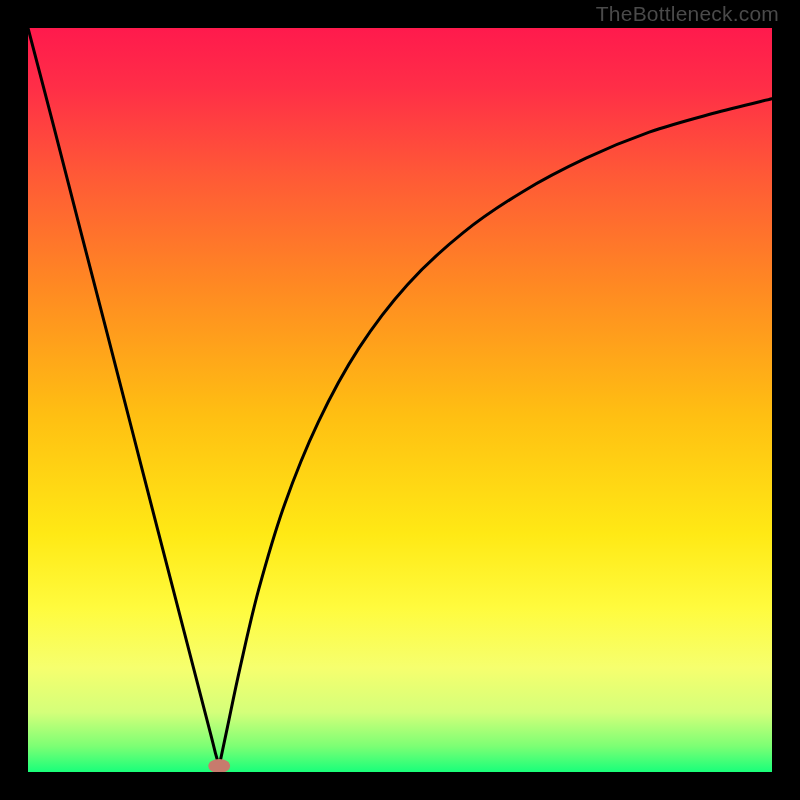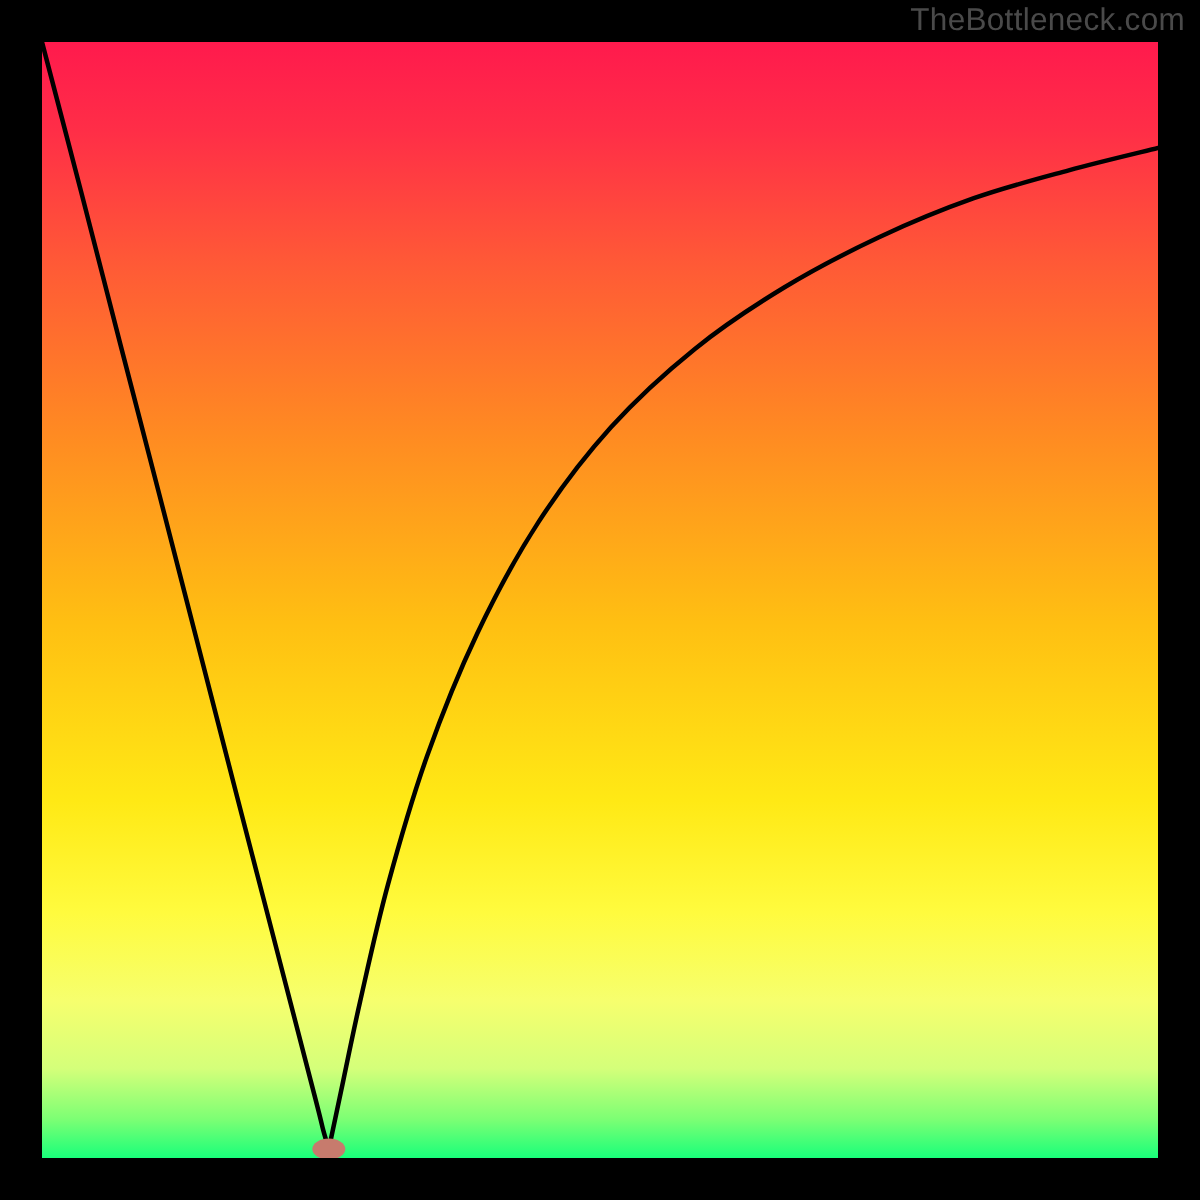--- a/index.html
+++ b/index.html
@@ -13,21 +13,21 @@
   }
   .outer {
     position: relative;
     width: 800px;
     height: 800px;
     background: #000;
   }
   .watermark {
     position: absolute;
     top: 2px;
-    right: 10px;
+    right: 21px;
     color: #4a4a4a;
     font-size: 21px;
     font-weight: 500;
     letter-spacing: 0.2px;
     z-index: 10;
     font-family: Arial, sans-serif;
   }
   .plot-area {
     position: absolute;
     box-sizing: border-box;

